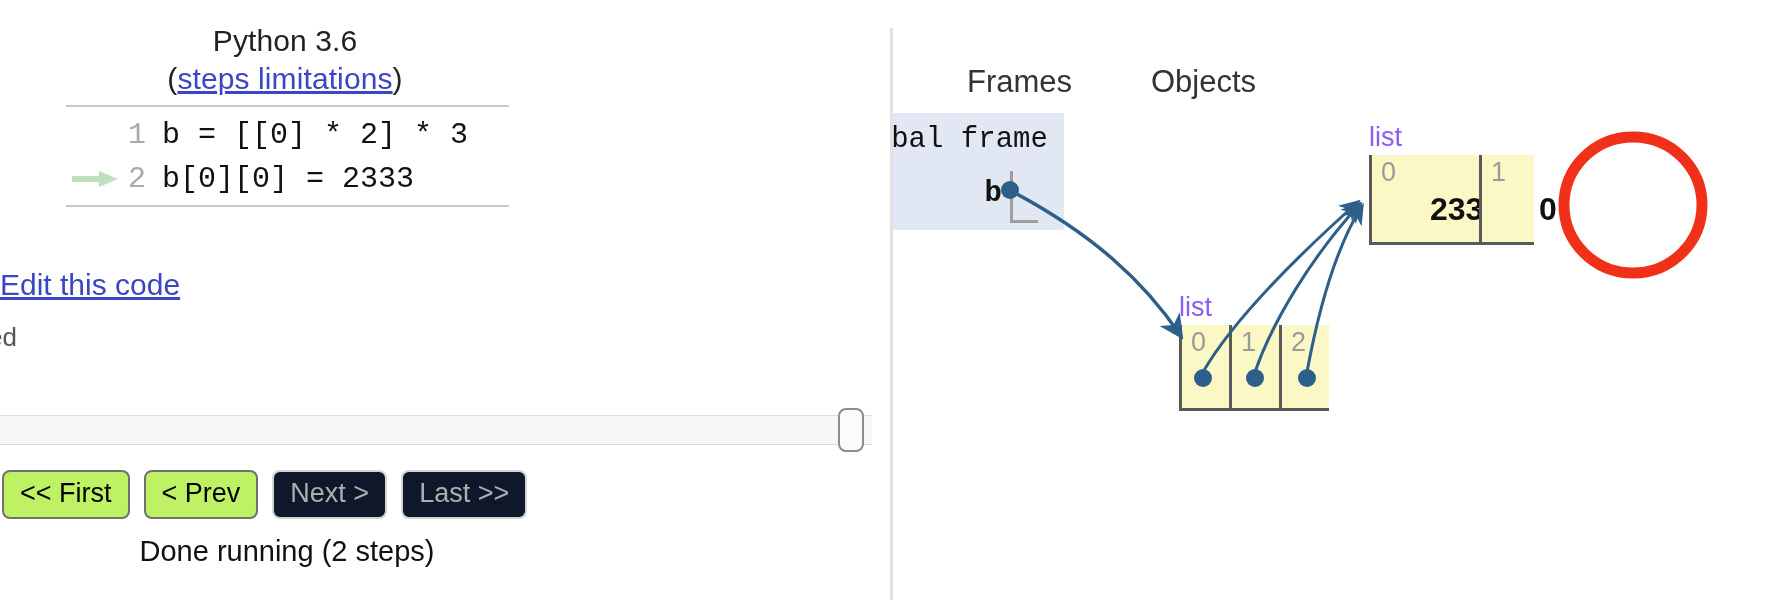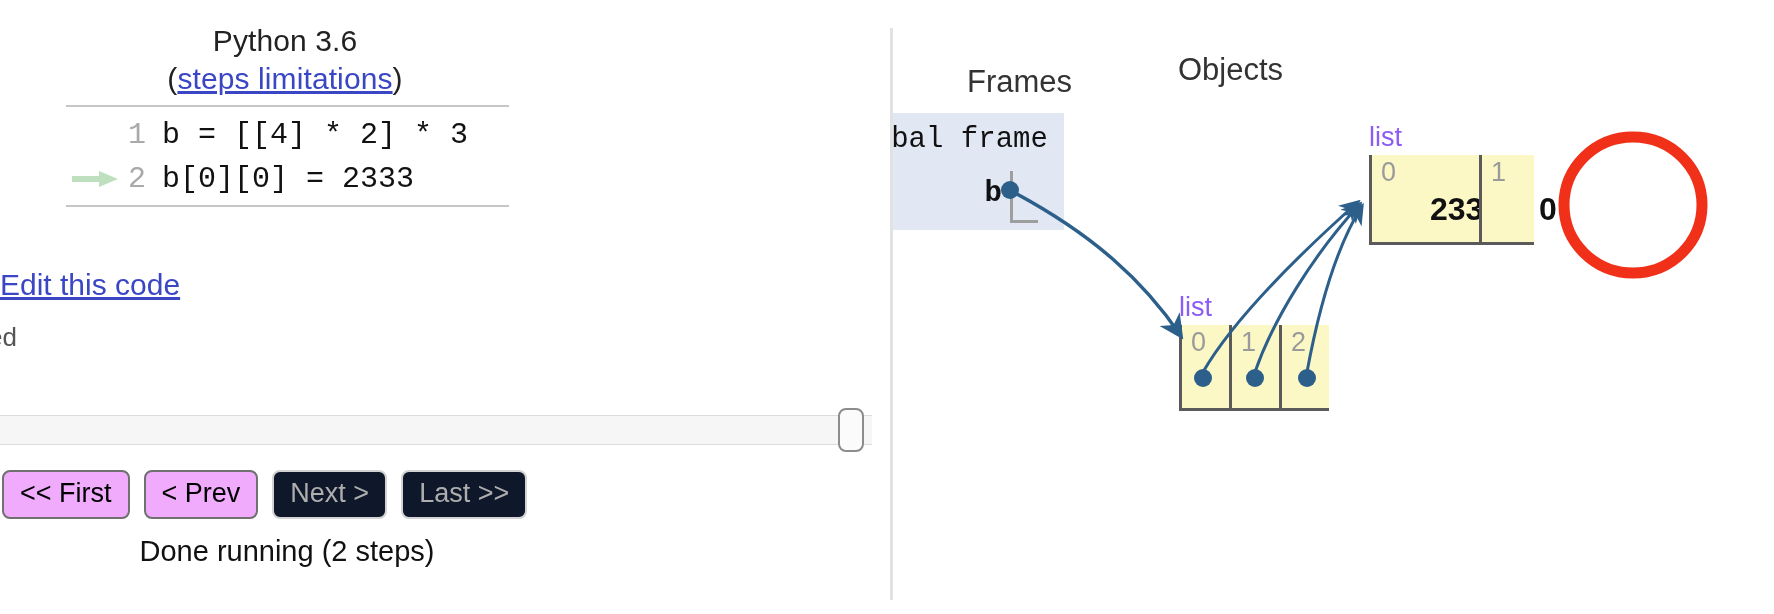--- a/index.html
+++ b/index.html
@@ -138,21 +138,21 @@
     position: absolute;
     left: 2px; top: 470px;
     display: flex;
     gap: 14px;
   }
   .nav-btn {
     font-family: "Liberation Sans", sans-serif;
     font-size: 27px;
     padding: 6px 16px 8px 16px;
     border-radius: 8px;
-    background: #f0abfc;
+    background: #bef264;
     border: 2px solid #707070;
     color: #000;
     cursor: pointer;
     white-space: nowrap;
   }
   .nav-btn.disabled {
     color: #aeaeae;
     border-color: #d3d3d3;
     background: #0f172a;
     cursor: default;
@@ -182,21 +182,21 @@
     left: 893px; top: 0;
     width: 881px; height: 614px;
     overflow: hidden;
   }
   .col-heading {
     position: absolute;
     font-size: 31px;
     color: #333;
   }
   #frames-heading { left: 42px;  top: 64px; margin-left: 32px; }
-  #objects-heading { left: 258px; top: 52px; margin-left: 27px; }
+  #objects-heading { left: 258px; top: 64px; }
 
   
   #global-frame {
     position: absolute;
     left: -74px; top: 113px;
     width: 245px; height: 117px;
     background: #e2e8f3;
     border-left: 4px solid #b9c3d6;
     box-sizing: border-box;
   }
@@ -309,21 +309,21 @@
       <div><span>(</span><span class="limits-link">steps limitations</span><span>)</span></div>
     </div>
 
     <div id="code-box">
       <div class="code-rule"></div>
       <div class="code-lines">
 
         <div class="code-line">
           <div class="arrow-cell"></div>
           <div class="lineno">1</div>
-          <div class="codetext">b = [[4] * 2] * 3</div>
+          <div class="codetext">b = [[0] * 2] * 3</div>
         </div>
 
         <div class="code-line">
           <div class="arrow-cell">
             <svg class="arrow-glyph" viewBox="0 0 46 16">
               <path d="M0 5 H27 V0 L46 8 L27 16 V11 H0 Z" fill="#bfe0bf"></path>
             </svg>
           </div>
           <div class="lineno">2</div>
           <div class="codetext">b[0][0] = 2333</div>

